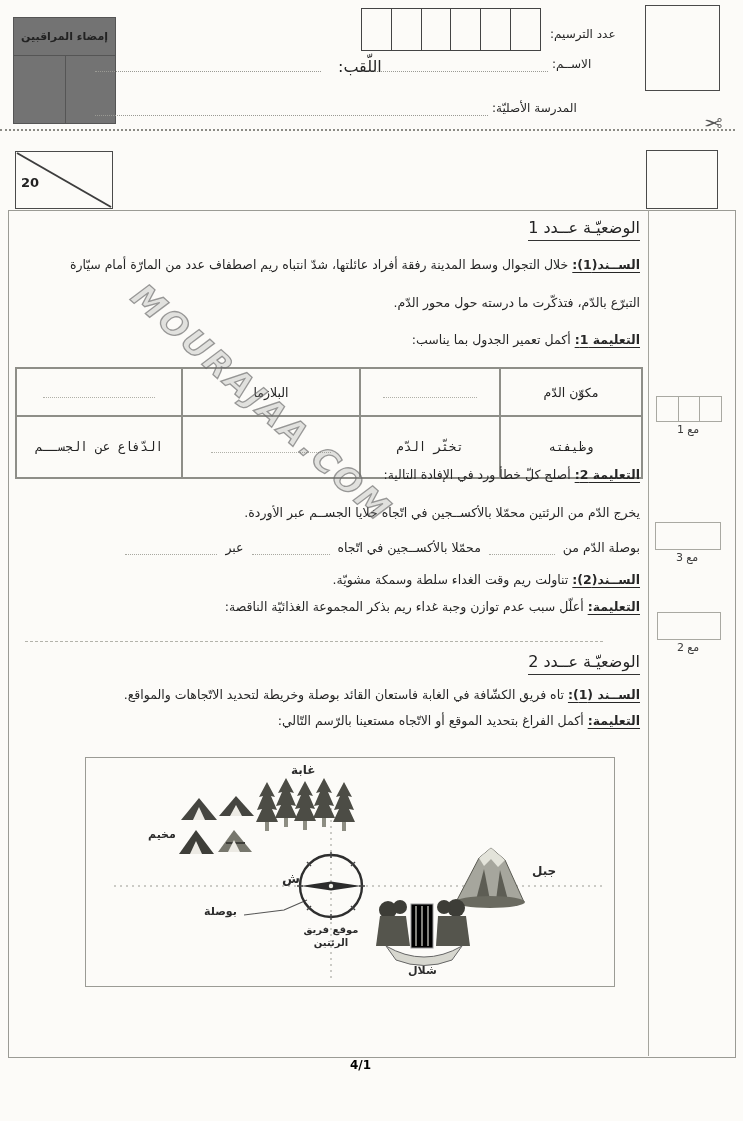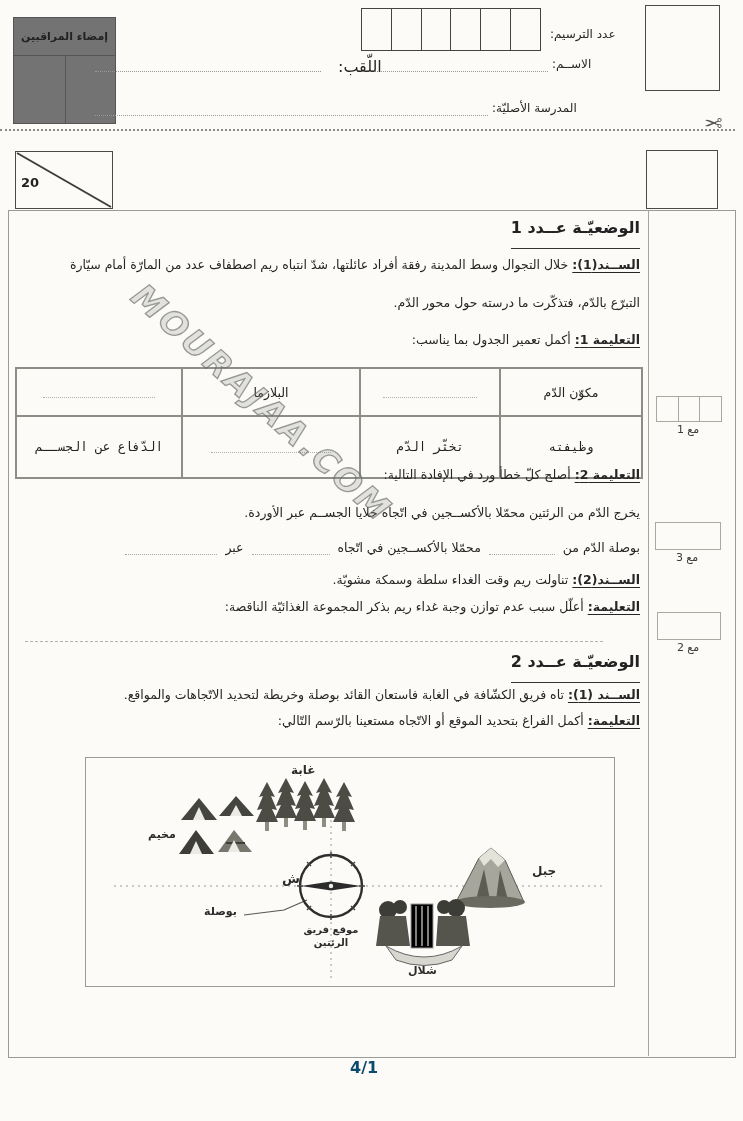--- a/index.html
+++ b/index.html
@@ -5,21 +5,21 @@
   html,body{margin:0;padding:0;background:#efefec;}
   .page{
     position:relative;width:743px;height:1121px;margin:0 auto;
     background:#fcfbf8;overflow:hidden;
     font-family:"DejaVu Sans",sans-serif;color:#222;direction:rtl;
   }
   .abs{position:absolute;}
   .ar{font-size:12.5px;white-space:nowrap;color:#262626;}
   .bold{font-weight:bold;margin-top:16px;}
   .ul{text-decoration:underline;text-underline-offset:3px;}
-  .title{font-size:16px;font-weight:bold;border-bottom:1.6px solid #333;padding-bottom:11px;}
+  .title{font-size:16px;font-weight:normal;border-bottom:1.6px solid #333;padding-bottom:3px;}
 
   
   .sup-box{left:13px;top:17px;width:101px;height:105px;border:1.6px solid #555;background:#737373;}
   .sup-title{position:absolute;top:0;left:0;right:0;height:37px;border-bottom:1.4px solid #555;
     display:flex;align-items:center;justify-content:center;font-size:11px;font-weight:bold;}
   .sup-split{position:absolute;top:37px;bottom:0;left:50%;width:0;border-left:1.4px solid #555;}
   .digit-grid{left:363px;top:8px;width:178px;height:43px;display:flex;direction:ltr;}
   .digit-cell{flex:1;border:1.8px solid #444;margin-left:-1.8px;background:#fcfbf8;}
   .hline-dot{border-bottom:1.4px dotted #9a9a94;height:0;}
   .perf{left:0;top:129px;width:735px;border-top:2px dotted #8b8b85;}
@@ -56,21 +56,21 @@
   .map-label{position:absolute;font-size:12px;font-weight:bold;color:#2b2b2b;white-space:nowrap;}
   .map-label-sm{position:absolute;font-size:10px;font-weight:bold;color:#2b2b2b;text-align:center;line-height:1.25;}
 
   
   .watermark{
     left:150px;top:276px;font-size:33px;font-weight:bold;font-style:italic;letter-spacing:3px;
     transform:rotate(42deg);transform-origin:0 0;
     color:rgba(130,130,130,0.22);-webkit-text-stroke:1.3px rgba(105,105,105,0.65);
     white-space:nowrap;z-index:6;pointer-events:none;direction:ltr;font-family:"DejaVu Sans",sans-serif;
   }
-  .pageno{left:350px;top:1058px;font-size:16px;font-weight:bold;color:#0c4a6e;direction:ltr;}
+  .pageno{left:350px;top:1058px;font-size:12px;font-weight:bold;color:#000000;direction:ltr;}
 </style>
 </head>
 <body>
 
 <div class="page">
 
   <div class="abs sup-box">
     <div class="sup-title">إمضاء المراقبين</div>
     <div class="sup-split"></div>
   </div>

